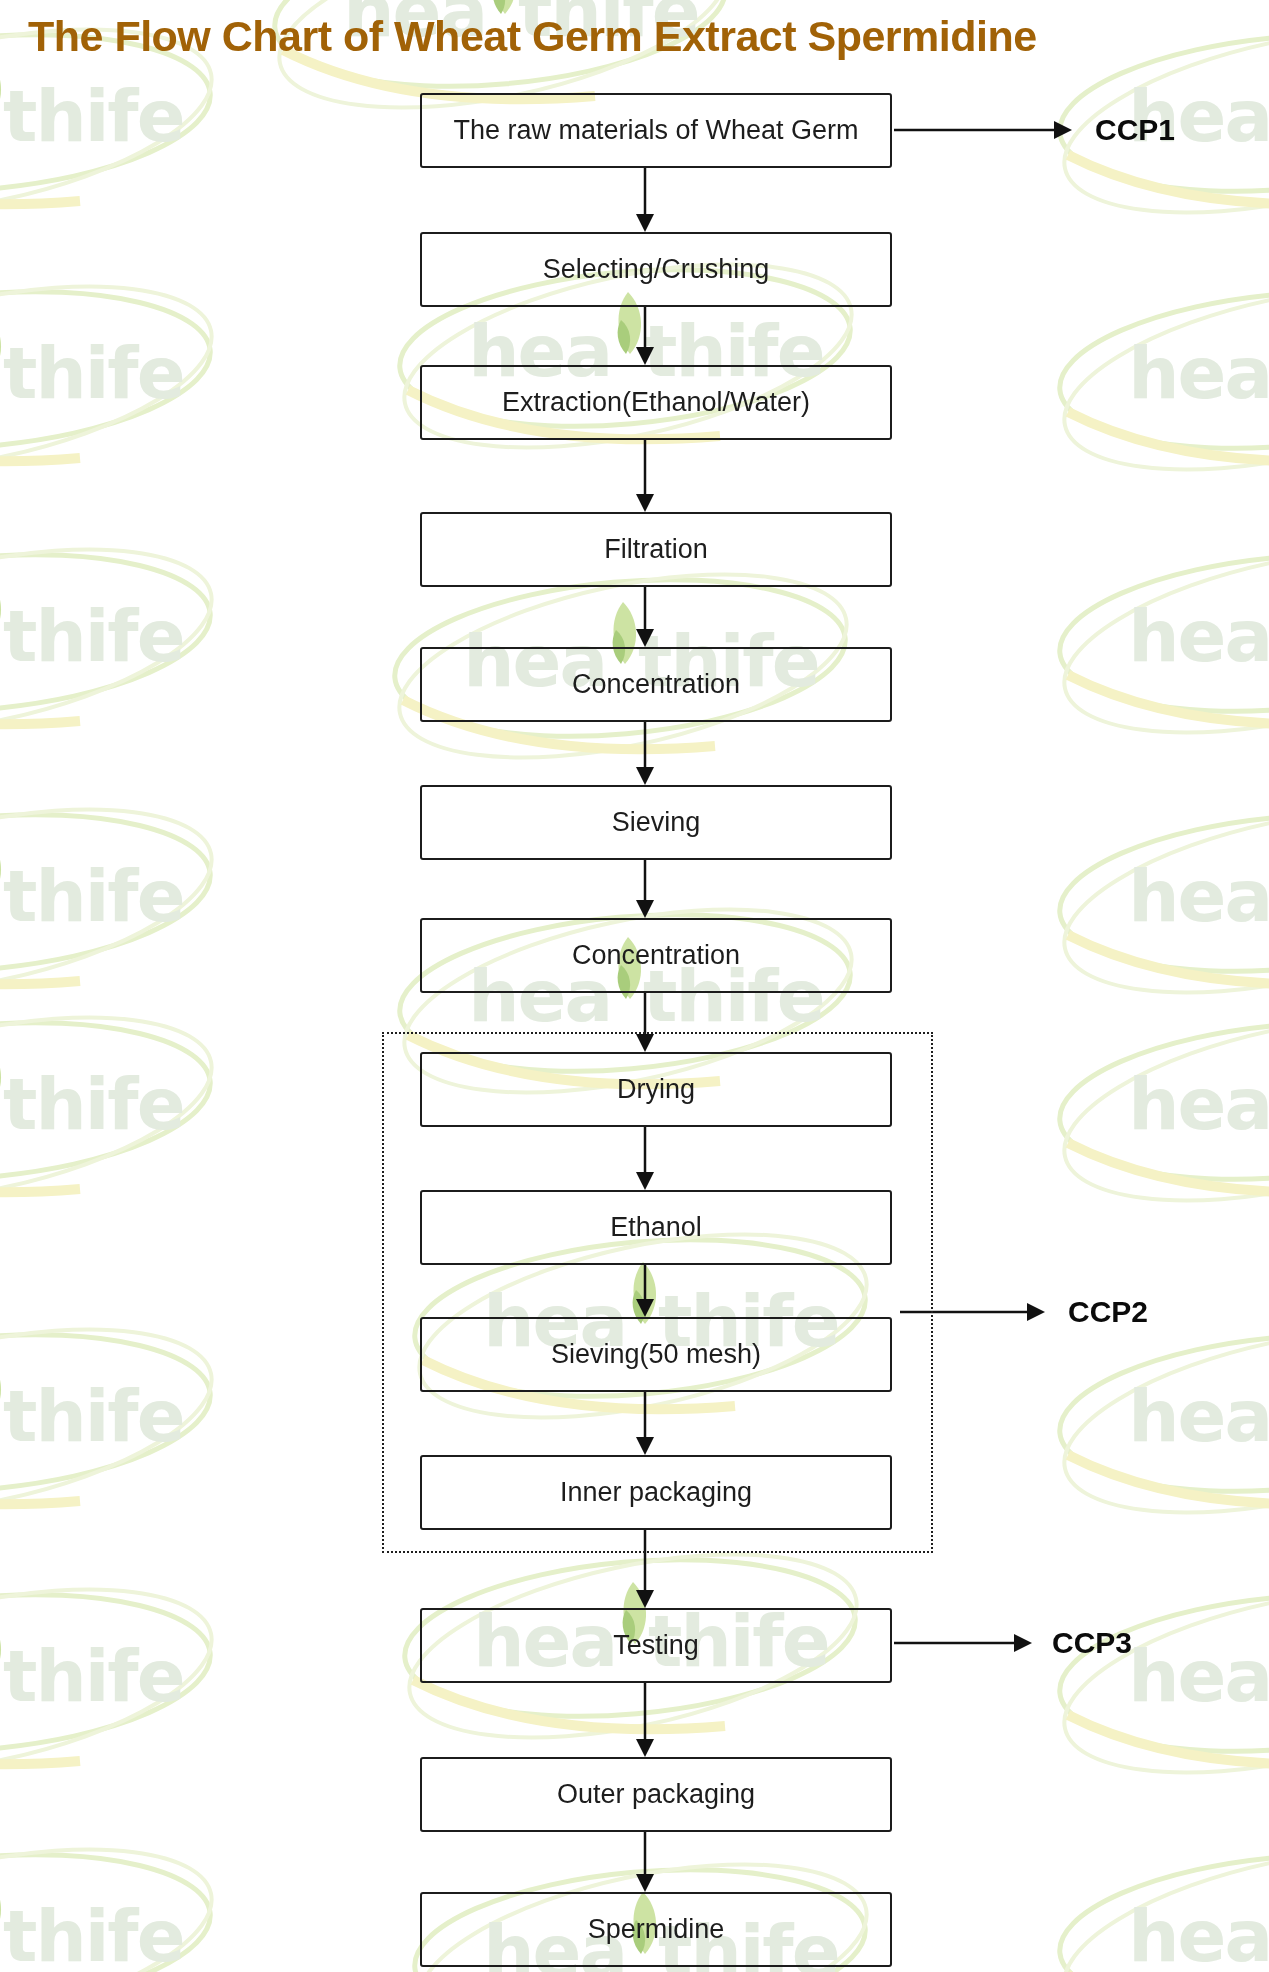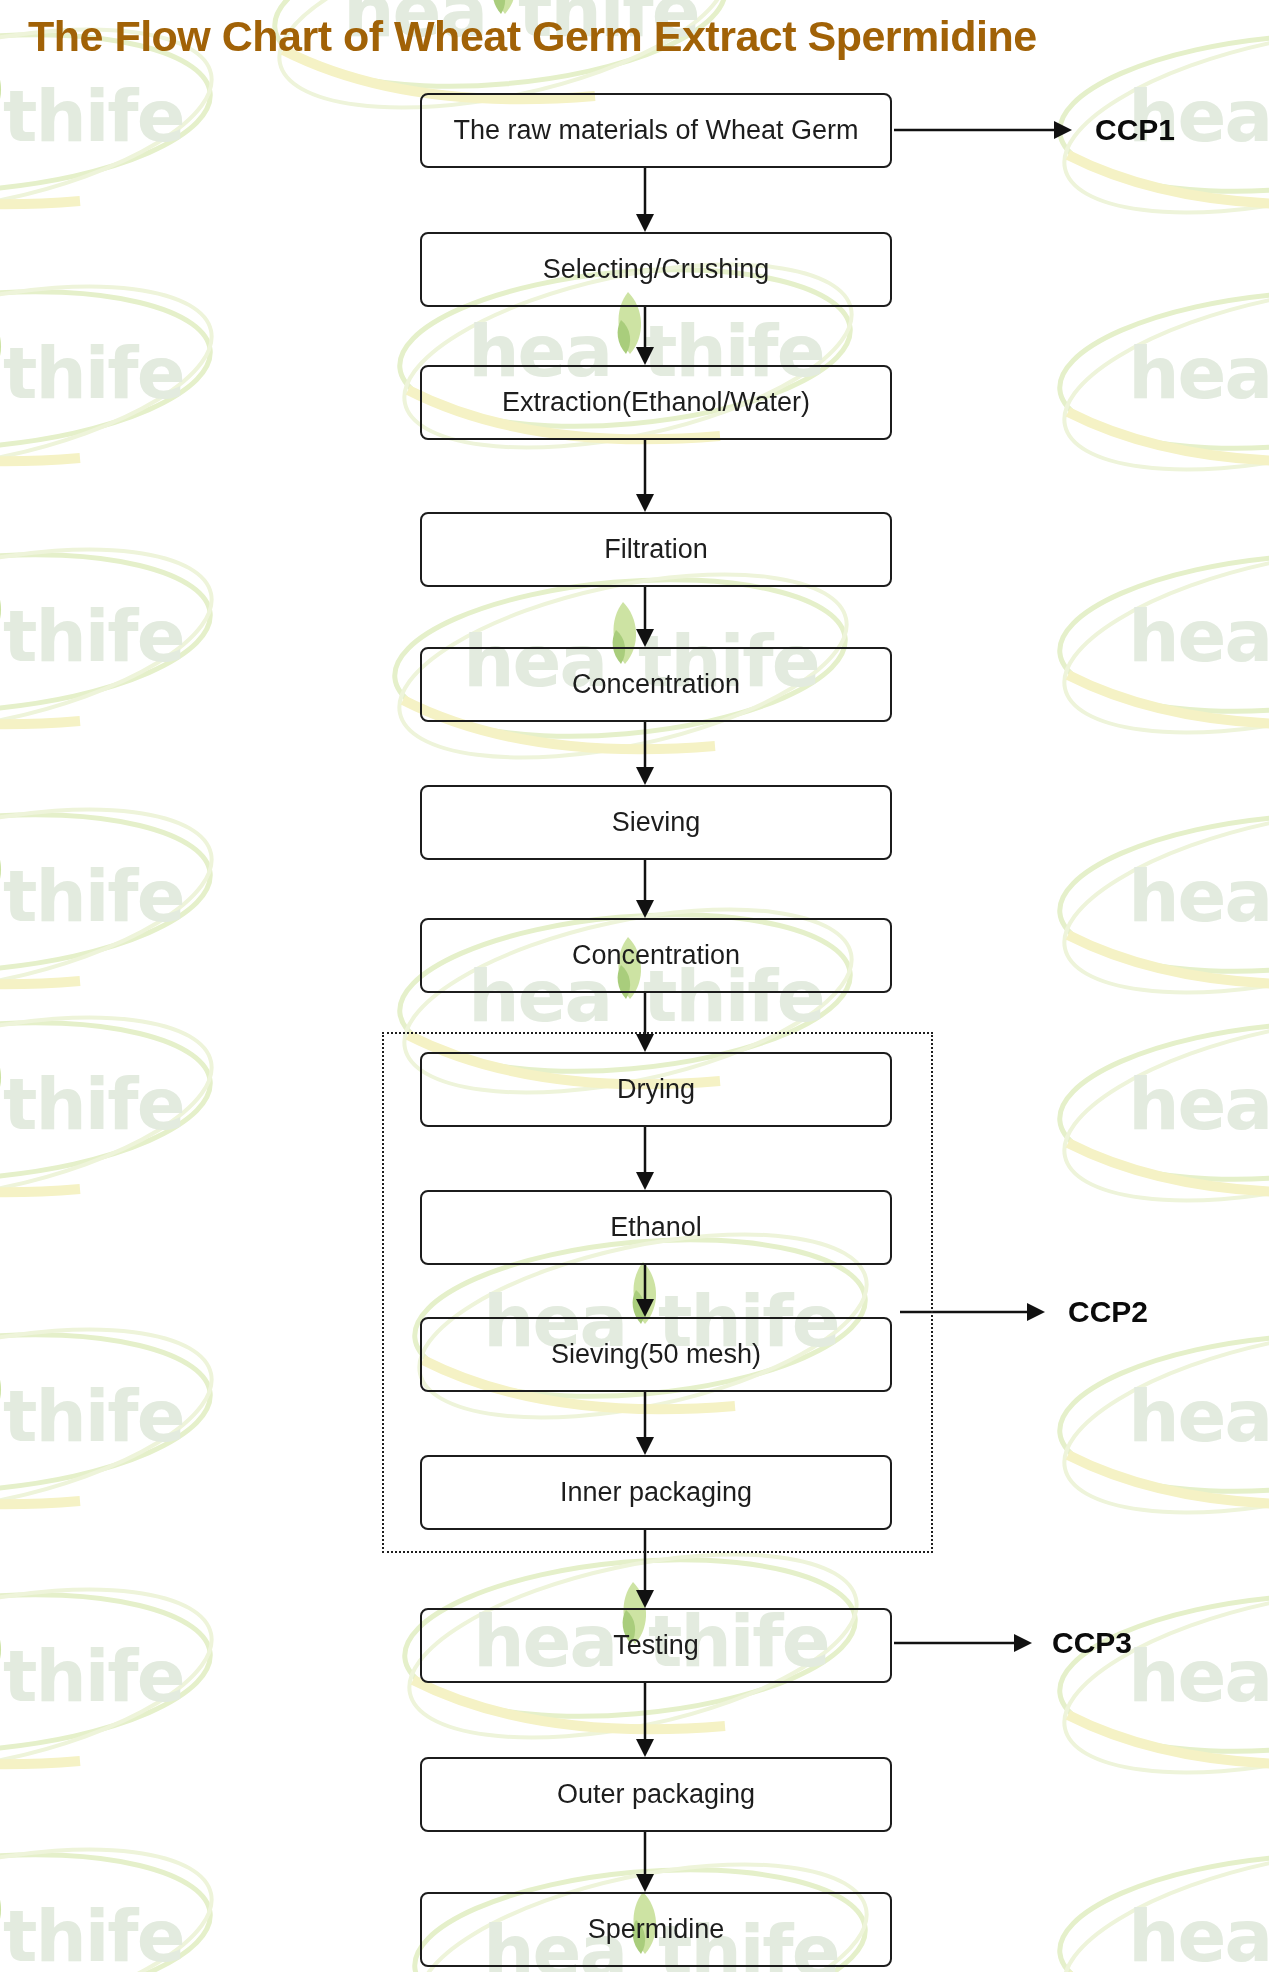--- a/index.html
+++ b/index.html
@@ -22,21 +22,21 @@
   }
   
   .title{
     position:absolute;left:28px;top:12px;z-index:3;
     font-size:43px;font-weight:bold;color:#a16207;
     letter-spacing:-0.5px;white-space:nowrap;
   }
   
   .flow-box{
     position:absolute;left:420px;width:472px;height:75px;z-index:2;
-    border:2.5px solid #1c1c1c;border-radius:8px;
+    border:2.5px solid #1c1c1c;border-radius:3px;
     background:transparent;
     display:flex;align-items:center;justify-content:center;
     font-size:27px;color:#1d1d1d;white-space:nowrap;
     box-sizing:border-box;
   }
   
   .dotted-group{
     position:absolute;left:382px;top:1032px;width:551px;height:521px;z-index:1;
     border:2.5px dotted #1e1e1e;
     box-sizing:border-box;

